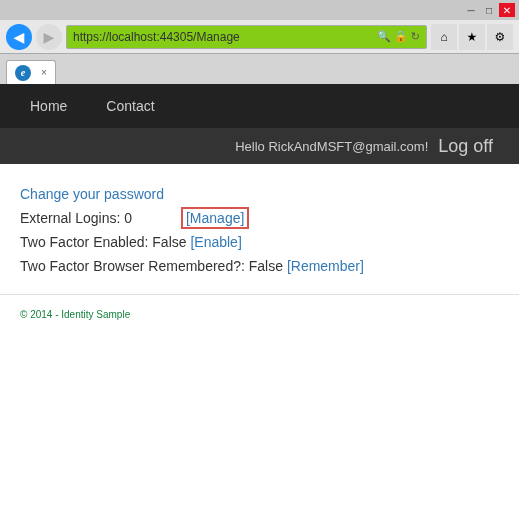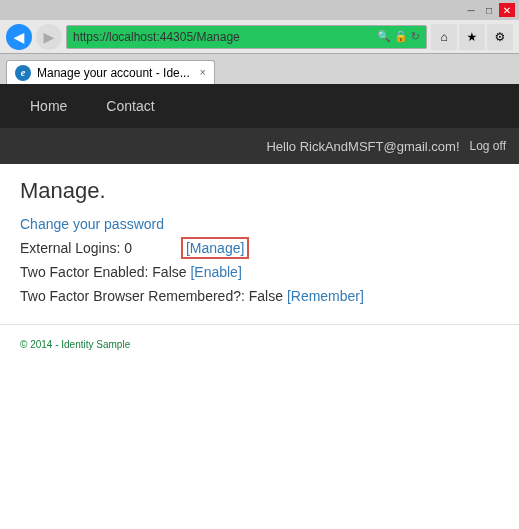--- a/index.html
+++ b/index.html
@@ -23,21 +23,21 @@
       border-bottom: 1px solid #aaa;
     }
     .nav-btn {
       width: 26px; height: 26px; border-radius: 50%; border: none; cursor: pointer;
       display: flex; align-items: center; justify-content: center; font-size: 14px;
     }
     .nav-back { background: #1e90ff; color: white; }
     .nav-fwd { background: #ddd; color: #aaa; }
     .url-box {
       flex: 1; height: 24px; border: 1px solid #aaa; padding: 0 6px;
-      font-size: 12px; background: #22c55e; display: flex; align-items: center;
+      font-size: 12px; background: #84cc16; display: flex; align-items: center;
       border-radius: 2px; position: relative;
     }
     .url-text { font-size: 12px; color: #333; flex: 1; }
     .url-icons { display: flex; gap: 3px; align-items: center; color: #555; font-size: 11px; }
     .address-icons { display: flex; gap: 2px; }
     .addr-icon-btn {
       width: 26px; height: 26px; background: #ddd; border: none; cursor: pointer;
       display: flex; align-items: center; justify-content: center; font-size: 12px;
     }
 
@@ -54,24 +54,24 @@
     
     .nav-menu {
       background: #222; display: flex; align-items: center; padding: 0 16px; height: 44px; gap: 11px;
     }
     .nav-item {
       color: #ccc; padding: 10px 14px; font-size: 14px; cursor: pointer; text-decoration: none;
     }
 
     .user-bar {
       background: #333; display: flex; align-items: center; justify-content: flex-end;
-      padding: 0 3px; height: 36px; gap: 0;
+      padding: 0 16px; height: 36px; gap: 0;
     }
     .user-greeting { color: #ccc; font-size: 13px; }
-    .user-logoff { color: #ccc; font-size: 12px; cursor: pointer; padding: 8px 10px; text-decoration: none; }
+    .user-logoff { color: #ccc; font-size: 18px; cursor: pointer; padding: 8px 10px; text-decoration: none; }
 
     .content {
       padding: 14px 20px 0 20px;
     }
     .page-title {
       font-size: 22px; font-weight: 300; color: #333; margin-bottom: 12px;
     }
     .link { color: #337ab7; text-decoration: none; cursor: pointer; }
 
     .info-row { font-size: 14px; color: #333; margin: 8px 0; }
@@ -115,37 +115,35 @@
   <div class="address-icons">
     <button class="addr-icon-btn">⌂</button>
     <button class="addr-icon-btn">★</button>
     <button class="addr-icon-btn">⚙</button>
   </div>
 </div>
 
 <div class="tab-bar">
   <div class="tab">
     <span class="ie-icon">e</span>
-    <span>Manage your account - Ide...</span>
     <span class="tab-close">×</span>
   </div>
 </div>
 
 <div class="nav-menu">
   <a class="nav-item">Home</a>
   <a class="nav-item">Contact</a>
 </div>
 
 <div class="user-bar">
   <span class="user-greeting">Hello RickAndMSFT@gmail.com!</span>
   <a class="user-logoff">Log off</a>
 </div>
 
 <div class="content">
-  <div class="page-title">Manage.</div>
 
   <div class="info-row">
     <a class="link">Change your password</a>
   </div>
 
 
   <div class="info-row">
     <span>External Logins:</span>
     <span>0</span>
     <span class="manage-box">

